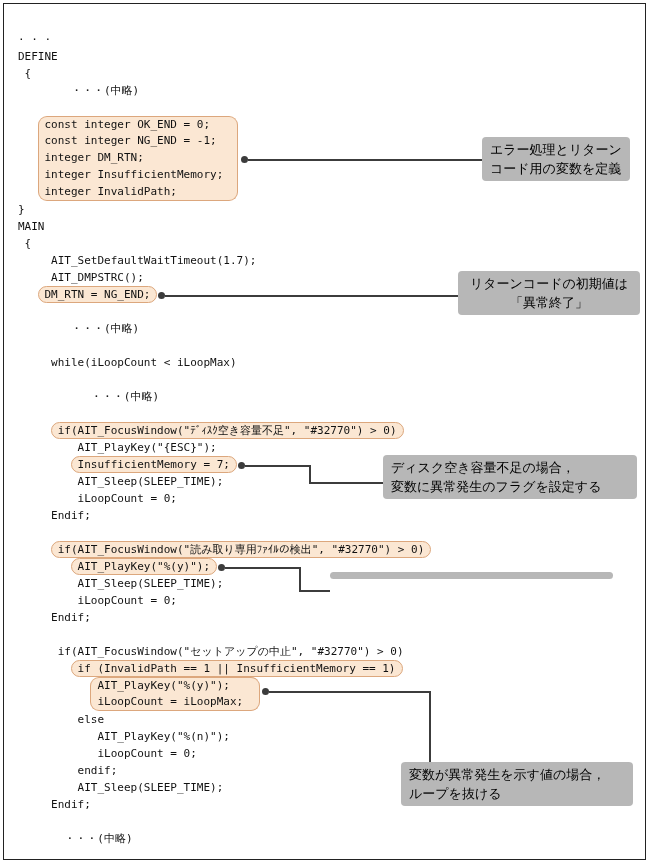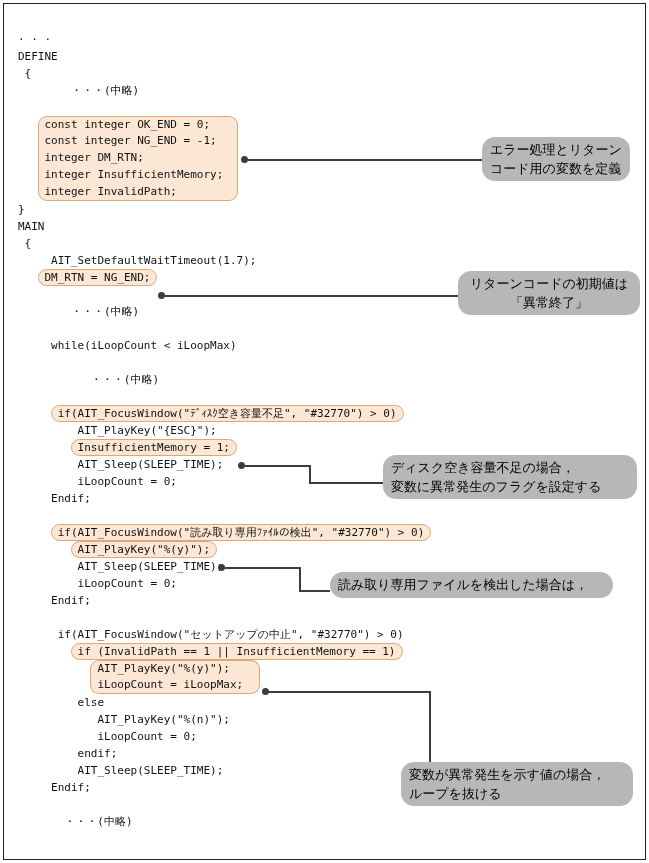--- a/index.html
+++ b/index.html
@@ -20,21 +20,21 @@
   .g1t,.g1m,.g1b{min-width:200px;}
   .g2t,.g2b{min-width:170px;}
   .g1t{border-radius:9px 9px 0 0;border-bottom:none;}
   .g1m{border-radius:0;border-top:none;border-bottom:none;}
   .g1b{border-radius:0 0 9px 9px;border-top:none;}
   .g2t{border-radius:9px 9px 0 0;border-bottom:none;}
   .g2b{border-radius:0 0 9px 9px;border-top:none;}
 
   
   .callout{position:absolute;box-sizing:border-box;background:var(--callout_bg,#b7b7b7);
-      color:var(--callout_text,#000);border-radius:13px;padding:4px 8px 3px 8px;
+      color:var(--callout_text,#000);border-radius:4px;padding:4px 8px 3px 8px;
       font-size:13px;line-height:18.5px;white-space:nowrap;}
   .co-center{text-align:center;}
 
   
   .seg{position:absolute;background:var(--connector,#3c3c3c);}
   .dot{position:absolute;width:7px;height:7px;border-radius:50%;
        background:var(--connector,#3c3c3c);}
 </style>
 </head>
 <body>
@@ -50,31 +50,32 @@
       <div class="cl">&nbsp;</div>
       <div class="cl">    <span class="hl g1t">const integer OK_END = 0;</span></div>
       <div class="cl">    <span class="hl g1m">const integer NG_END = -1;</span></div>
       <div class="cl">    <span class="hl g1m">integer DM_RTN;</span></div>
       <div class="cl">    <span class="hl g1m">integer InsufficientMemory;</span></div>
       <div class="cl">    <span class="hl g1b">integer InvalidPath;</span></div>
       <div class="cl">}</div>
       <div class="cl">MAIN</div>
       <div class="cl"> {</div>
       <div class="cl">     AIT_SetDefaultWaitTimeout(1.7);</div>
+      <div class="cl">     AIT_DMPSTRC();</div>
       <div class="cl">    <span class="hl ">DM_RTN = NG_END;</span></div>
       <div class="cl">&nbsp;</div>
       <div class="cl">        ・・・(中略)</div>
       <div class="cl">&nbsp;</div>
       <div class="cl">     while(iLoopCount &lt; iLoopMax)</div>
       <div class="cl">&nbsp;</div>
       <div class="cl">           ・・・(中略)</div>
       <div class="cl">&nbsp;</div>
       <div class="cl">      <span class="hl ">if(AIT_FocusWindow("ﾃﾞｨｽｸ空き容量不足", "#32770") &gt; 0)</span></div>
       <div class="cl">         AIT_PlayKey("{ESC}");</div>
-      <div class="cl">         <span class="hl ">InsufficientMemory = 1;</span></div>
+      <div class="cl">         <span class="hl ">InsufficientMemory = 7;</span></div>
       <div class="cl">         AIT_Sleep(SLEEP_TIME);</div>
       <div class="cl">         iLoopCount = 0;</div>
       <div class="cl">     Endif;</div>
       <div class="cl">&nbsp;</div>
       <div class="cl">      <span class="hl ">if(AIT_FocusWindow("読み取り専用ﾌｧｲﾙの検出", "#32770") &gt; 0)</span></div>
       <div class="cl">         <span class="hl ">AIT_PlayKey("%(y)");</span></div>
       <div class="cl">         AIT_Sleep(SLEEP_TIME);</div>
       <div class="cl">         iLoopCount = 0;</div>
       <div class="cl">     Endif;</div>
       <div class="cl">&nbsp;</div>
@@ -121,20 +122,19 @@
     <div>リターンコードの初期値は</div>
     <div>「異常終了」</div>
   </div>
 
   <div class="callout" style="left:383px;top:455px;min-width:254px;">
     <div>ディスク空き容量不足の場合，</div>
     <div>変数に異常発生のフラグを設定する</div>
   </div>
 
   <div class="callout" style="left:330px;top:572px;min-width:283px;">
-    <div>読み取り専用ファイルを検出した場合は，</div>
   </div>
 
   <div class="callout" style="left:401px;top:762px;min-width:232px;">
     <div>変数が異常発生を示す値の場合，</div>
     <div>ループを抜ける</div>
   </div>
 </div>
 
 </body></html>

